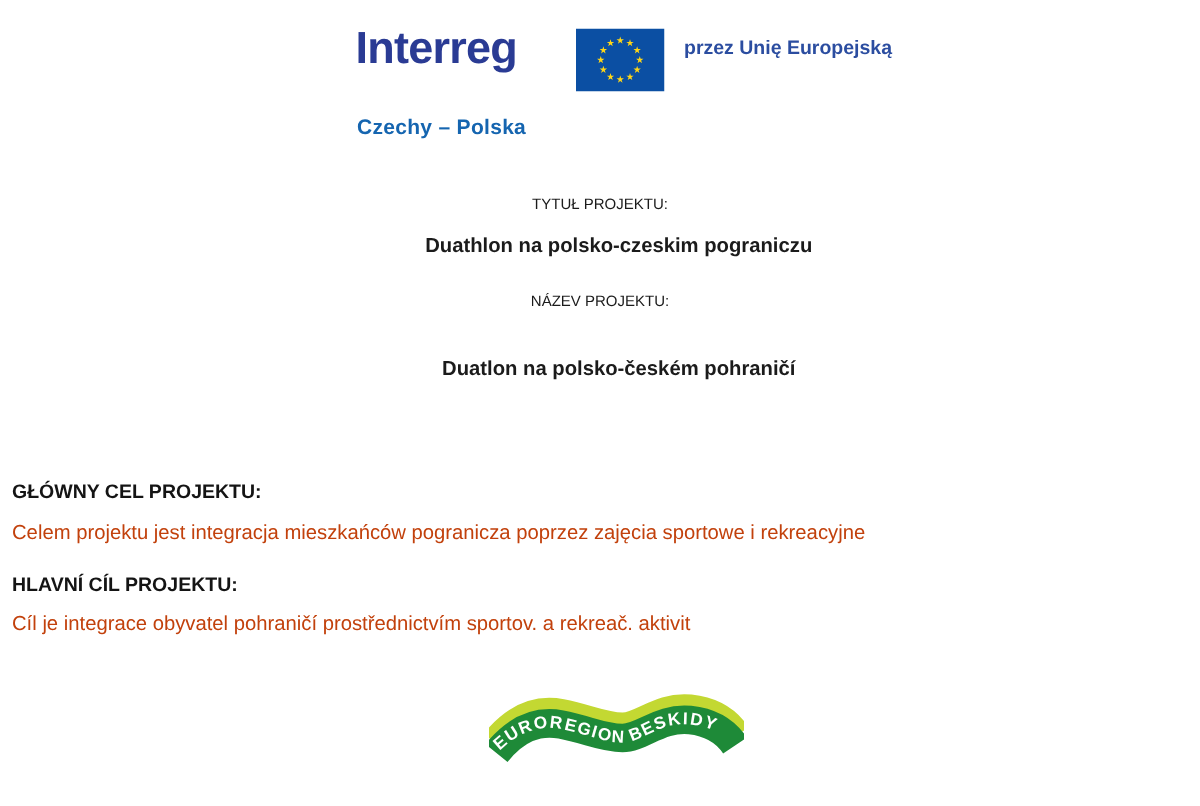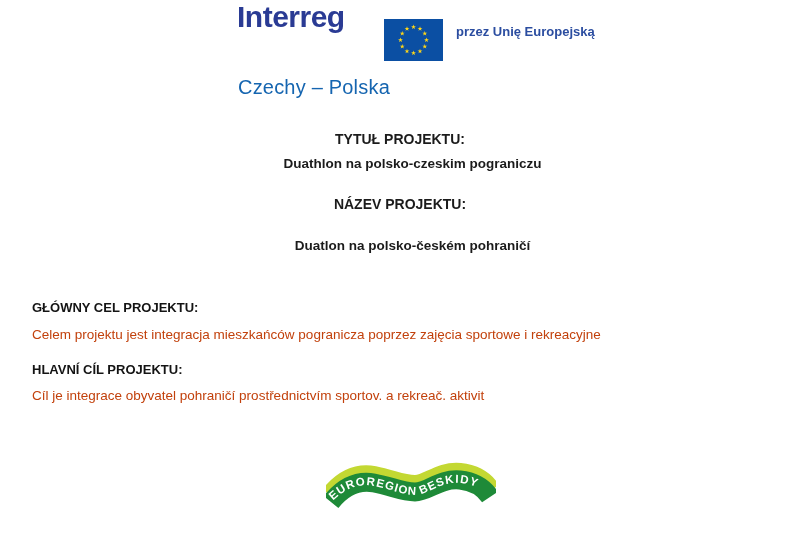--- a/index.html
+++ b/index.html
@@ -2,42 +2,42 @@
 <html style="--interreg-blue: #2a3b94; --flag-blue: #0b4fa3; --star-yellow: #ffd617; --cofunded-blue: #2b4da0; --programme-blue: #1565b0; --band-green: #1e8a38; --stripe-yellow: #c3d832;"><head>
 <meta charset="utf-8">
 <style>
   html,body{margin:0;padding:0;background:#fff;}
   .page{
     position:relative;width:800px;height:537px;background:#fff;overflow:hidden;
     font-family:"Liberation Sans",sans-serif;color:#1b1b1b;
   }
   
   .interreg-wordmark{
-    position:absolute;left:237px;top:0;
+    position:absolute;left:237px;top:16px;
     font-size:30px;font-weight:700;letter-spacing:-0.5px;
     color:var(--interreg-blue,#2a3b94);
   }
   .eu-flag{position:absolute;left:384px;top:19px;width:59px;height:42px;}
   .cofunded{
     position:absolute;left:456px;top:23px;
     font-size:13px;line-height:17px;font-weight:700;
     color:var(--cofunded-blue,#2b4da0);
   }
   .programme{
     position:absolute;left:238px;top:76px;
-    font-size:20px;font-weight:400;letter-spacing:0.2px;
+    font-size:14px;font-weight:700;letter-spacing:0.2px;
     color:var(--programme-blue,#1565b0);
   }
   
   .center-line{position:absolute;left:0;right:0;text-align:center;}
-  .sec-label{font-size:14px;font-weight:700;}
+  .sec-label{font-size:10px;font-weight:400;}
   .sec-title{font-size:13.5px;font-weight:700;padding-left:25px;}
   .t1{top:131px;} .t2{top:156px;} .t3{top:196px;} .t4{top:220px;margin-top:18px;}
   
-  .left-line{position:absolute;left:32px;}
+  .left-line{position:absolute;left:8px;margin-top:20px;}
   .goal-label{font-size:13px;font-weight:700;color:#141414;}
   .goal-text{font-size:13.5px;font-weight:400;color:#c2410c;}
   .g1{top:300px;} .g2{top:327px;} .g3{top:362px;} .g4{top:388px;}
   
   .beskidy{position:absolute;left:326px;top:461px;width:170px;height:52px;}
   .beskidy text{
     font-family:"Liberation Sans",sans-serif;font-weight:700;
     font-size:11.5px;letter-spacing:1px;fill:#fff;
   }
 </style>

